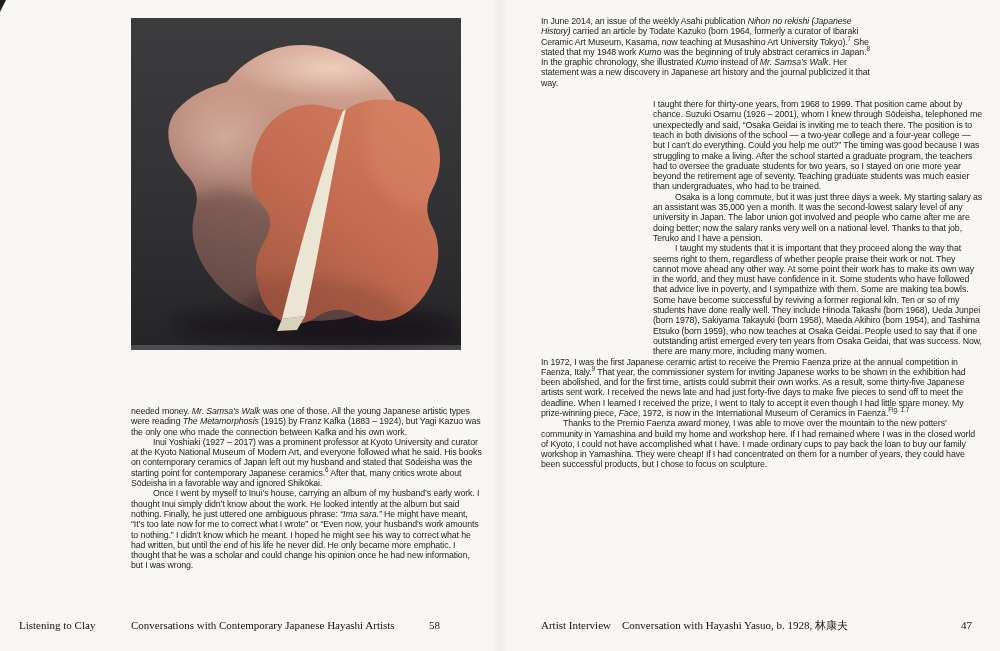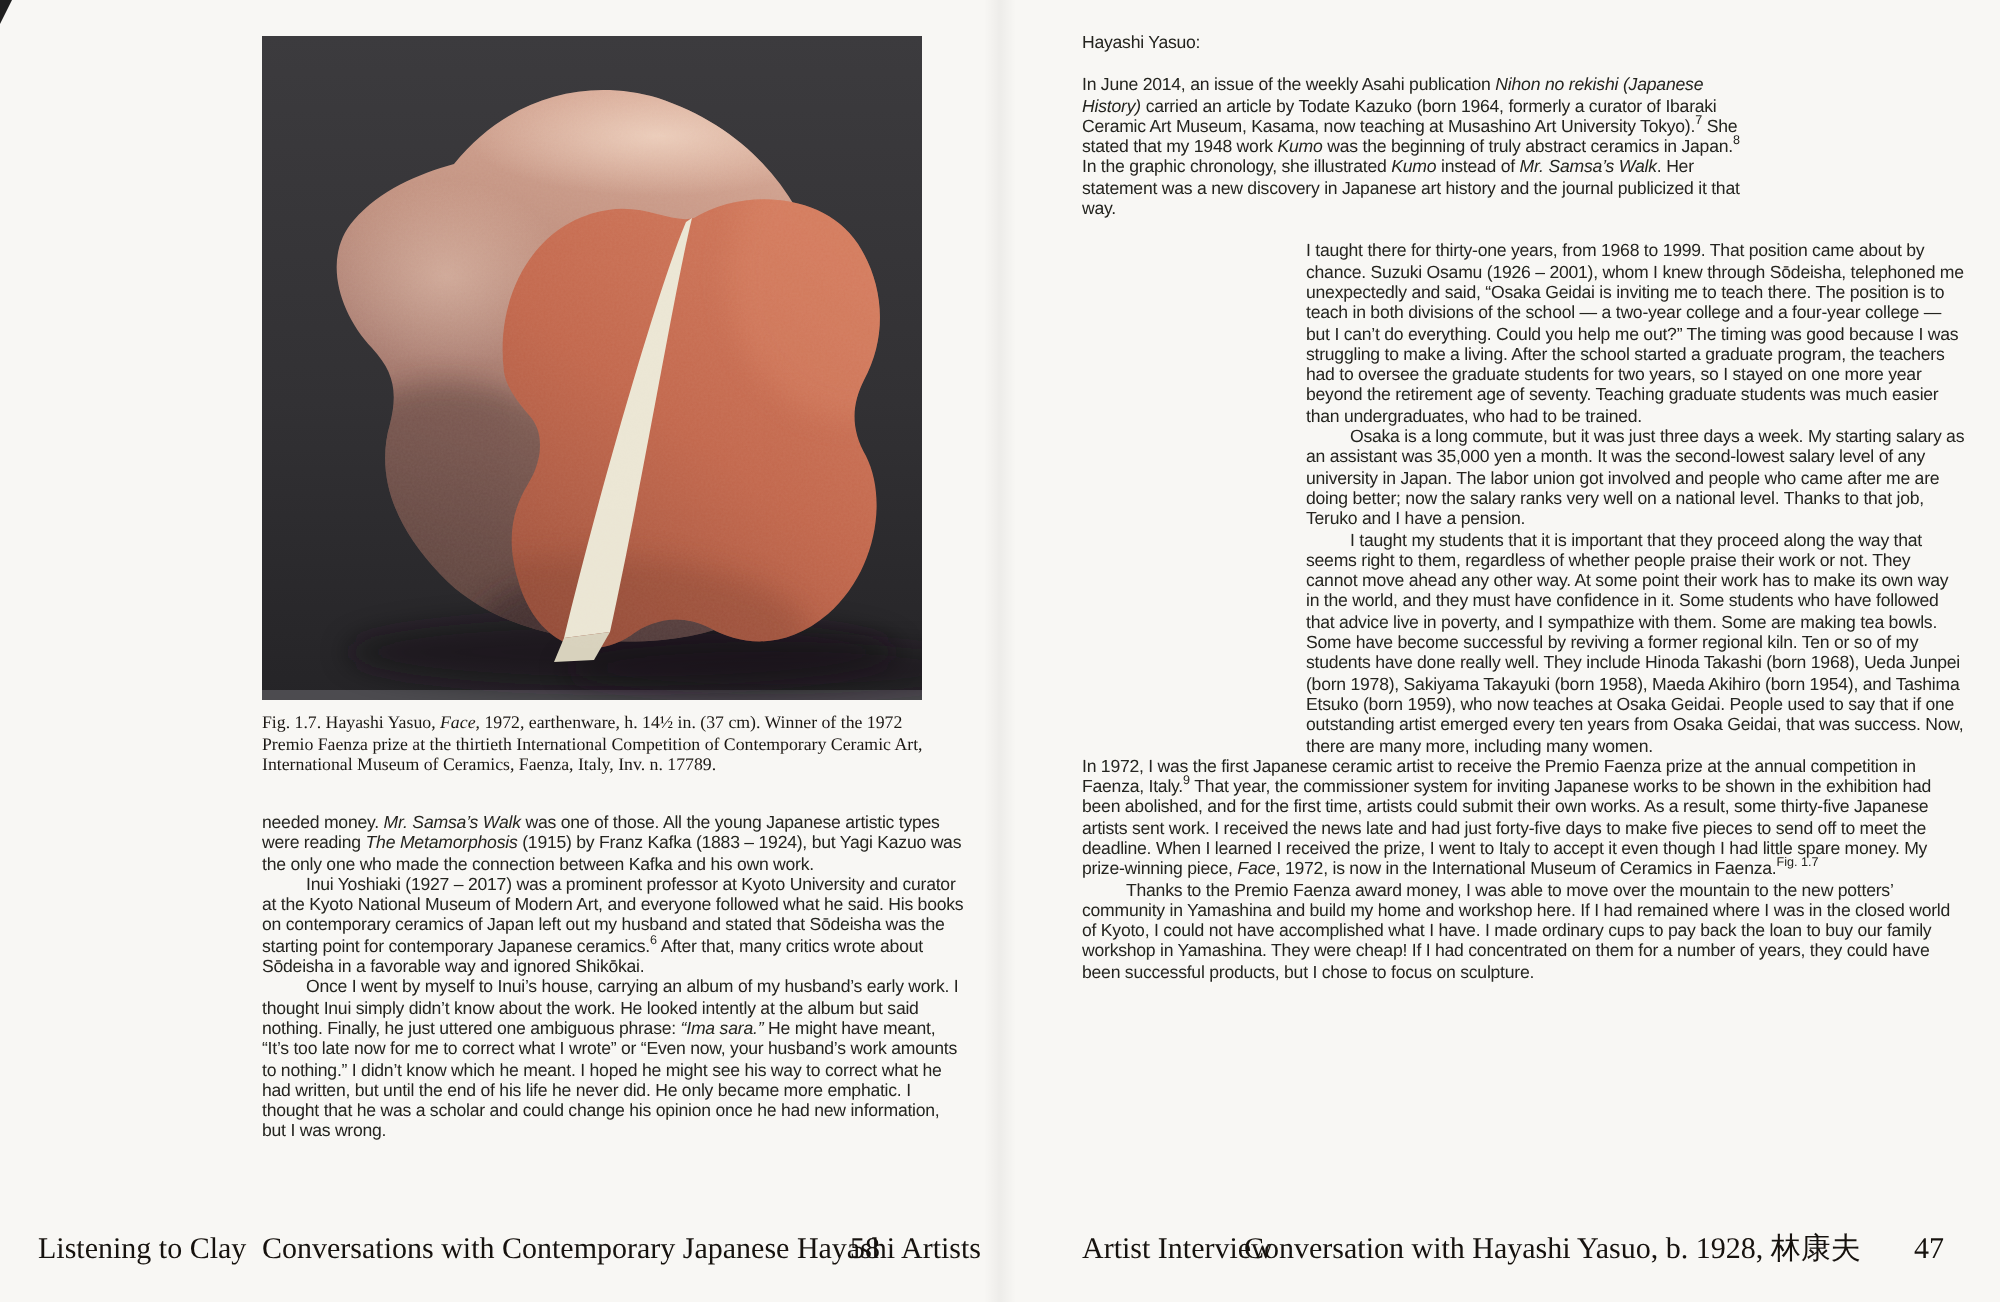--- a/index.html
+++ b/index.html
@@ -16,21 +16,21 @@
   .figure svg{display:block;}
   .caption{position:absolute;left:131px;top:356px;width:346px;font-size:8.9px;line-height:10.7px;color:#1b1713;}
   .left-body{position:absolute;left:131px;top:406px;width:352px;}
   .right-col{position:absolute;left:541px;top:16px;width:436px;}
   .speaker{margin-bottom:11px;}
   .intro{width:330px;margin-bottom:11px;}
   .qa1{margin-left:112px;width:330px;}
   .qa1 .question{margin-bottom:11px;}
   .q2{margin-top:11px;margin-bottom:11px;width:424px;}
   .a2{width:436px;}
-  .footer-item{position:absolute;top:620px;font-size:15px;line-height:11px;color:#16120e;white-space:nowrap;}
+  .footer-item{position:absolute;top:620px;font-size:11px;line-height:11px;color:#16120e;white-space:nowrap;}
   .fl1{left:19px;}
   .fl2{left:131px;}
   .fl3{left:408px;width:32px;text-align:right;}
   .fr1{left:541px;}
   .fr2{left:622px;}
   .fr3{right:28px;}
   .gutter{position:absolute;left:492px;top:0;width:16px;height:651px;pointer-events:none;
           background:linear-gradient(90deg,rgba(0,0,0,0) 0%,rgba(0,0,0,0.045) 50%,rgba(0,0,0,0) 100%);}
   .corner-artifact{position:absolute;left:0;top:0;width:0;height:0;
           border-left:6px solid #1f1f1f;border-bottom:12px solid transparent;}
@@ -107,34 +107,32 @@
 
       <path d="M 215 91 C 206 128, 190 225, 174 298 L 151 301 C 168 230, 198 126, 212 93 Z" fill="#ebe6d4"></path>
       <path d="M 174 298 L 151 301 L 146 313 L 166 312 Z" fill="#d8d2bd"></path>
 
       <g clip-path="url(#sculptClip)">
         <rect width="330" height="332" fill="#ffffff" opacity="0.1" filter="url(#grainF)"></rect>
       </g>
     </svg>
   </figure>
 
-  <p class="caption serif">Fig. 1.7. Hayashi Yasuo, <i>Face</i>, 1972, earthenware, h. 14½ in. (37 cm). Winner of the 1972 Premio Faenza prize at the thirtieth International Competition of Contemporary Ceramic Art, International Museum of Ceramics, Faenza, Italy, Inv. n. 17789.</p>
 
   <div class="left-body sans body-text">
     <p>needed money. <i>Mr. Samsa’s Walk</i> was one of those. All the young Japanese artistic types were reading <i>The Metamorphosis</i> (1915) by Franz Kafka (1883 – 1924), but Yagi Kazuo was the only one who made the connection between Kafka and his own work.</p>
     <p class="pindent">Inui Yoshiaki (1927 – 2017) was a prominent professor at Kyoto University and curator at the Kyoto National Museum of Modern Art, and everyone followed what he said. His books on contemporary ceramics of Japan left out my husband and stated that Sōdeisha was the starting point for contemporary Japanese ceramics.<sup>6</sup> After that, many critics wrote about Sōdeisha in a favorable way and ignored Shikōkai.</p>
     <p class="pindent">Once I went by myself to Inui’s house, carrying an album of my husband’s early work. I thought Inui simply didn’t know about the work. He looked intently at the album but said nothing. Finally, he just uttered one ambiguous phrase: <i>“Ima sara.”</i> He might have meant, “It’s too late now for me to correct what I wrote” or “Even now, your husband’s work amounts to nothing.” I didn’t know which he meant. I hoped he might see his way to correct what he had written, but until the end of his life he never did. He only became more emphatic. I thought that he was a scholar and could change his opinion once he had new information, but I was wrong.</p>
   </div>
 
   <div class="footer-item serif fl1">Listening to Clay</div>
   <div class="footer-item serif fl2">Conversations with Contemporary Japanese Hayashi Artists</div>
   <div class="footer-item serif fl3">58</div>
 
   <div class="right-col sans body-text">
-    <p class="speaker">Hayashi Yasuo:</p>
     <p class="intro">In June 2014, an issue of the weekly Asahi publication <i>Nihon no rekishi (Japanese History)</i> carried an article by Todate Kazuko (born 1964, formerly a curator of Ibaraki Ceramic Art Museum, Kasama, now teaching at Musashino Art University Tokyo).<sup>7</sup> She stated that my 1948 work <i>Kumo</i> was the beginning of truly abstract ceramics in Japan.<sup>8</sup> In the graphic chronology, she illustrated <i>Kumo</i> instead of <i>Mr. Samsa’s Walk</i>. Her statement was a new discovery in Japanese art history and the journal publicized it that way.</p>
 
     <div class="qa1">
       <p>I taught there for thirty-one years, from 1968 to 1999. That position came about by chance. Suzuki Osamu (1926 – 2001), whom I knew through Sōdeisha, telephoned me unexpectedly and said, “Osaka Geidai is inviting me to teach there. The position is to teach in both divisions of the school — a two-year college and a four-year college — but I can’t do everything. Could you help me out?” The timing was good because I was struggling to make a living. After the school started a graduate program, the teachers had to oversee the graduate students for two years, so I stayed on one more year beyond the retirement age of seventy. Teaching graduate students was much easier than undergraduates, who had to be trained.</p>
       <p class="pindent">Osaka is a long commute, but it was just three days a week. My starting salary as an assistant was 35,000 yen a month. It was the second-lowest salary level of any university in Japan. The labor union got involved and people who came after me are doing better; now the salary ranks very well on a national level. Thanks to that job, Teruko and I have a pension.</p>
       <p class="pindent">I taught my students that it is important that they proceed along the way that seems right to them, regardless of whether people praise their work or not. They cannot move ahead any other way. At some point their work has to make its own way in the world, and they must have confidence in it. Some students who have followed that advice live in poverty, and I sympathize with them. Some are making tea bowls. Some have become successful by reviving a former regional kiln. Ten or so of my students have done really well. They include Hinoda Takashi (born 1968), Ueda Junpei (born 1978), Sakiyama Takayuki (born 1958), Maeda Akihiro (born 1954), and Tashima Etsuko (born 1959), who now teaches at Osaka Geidai. People used to say that if one outstanding artist emerged every ten years from Osaka Geidai, that was success. Now, there are many more, including many women.</p>
     </div>
 
 
     <div class="a2">

